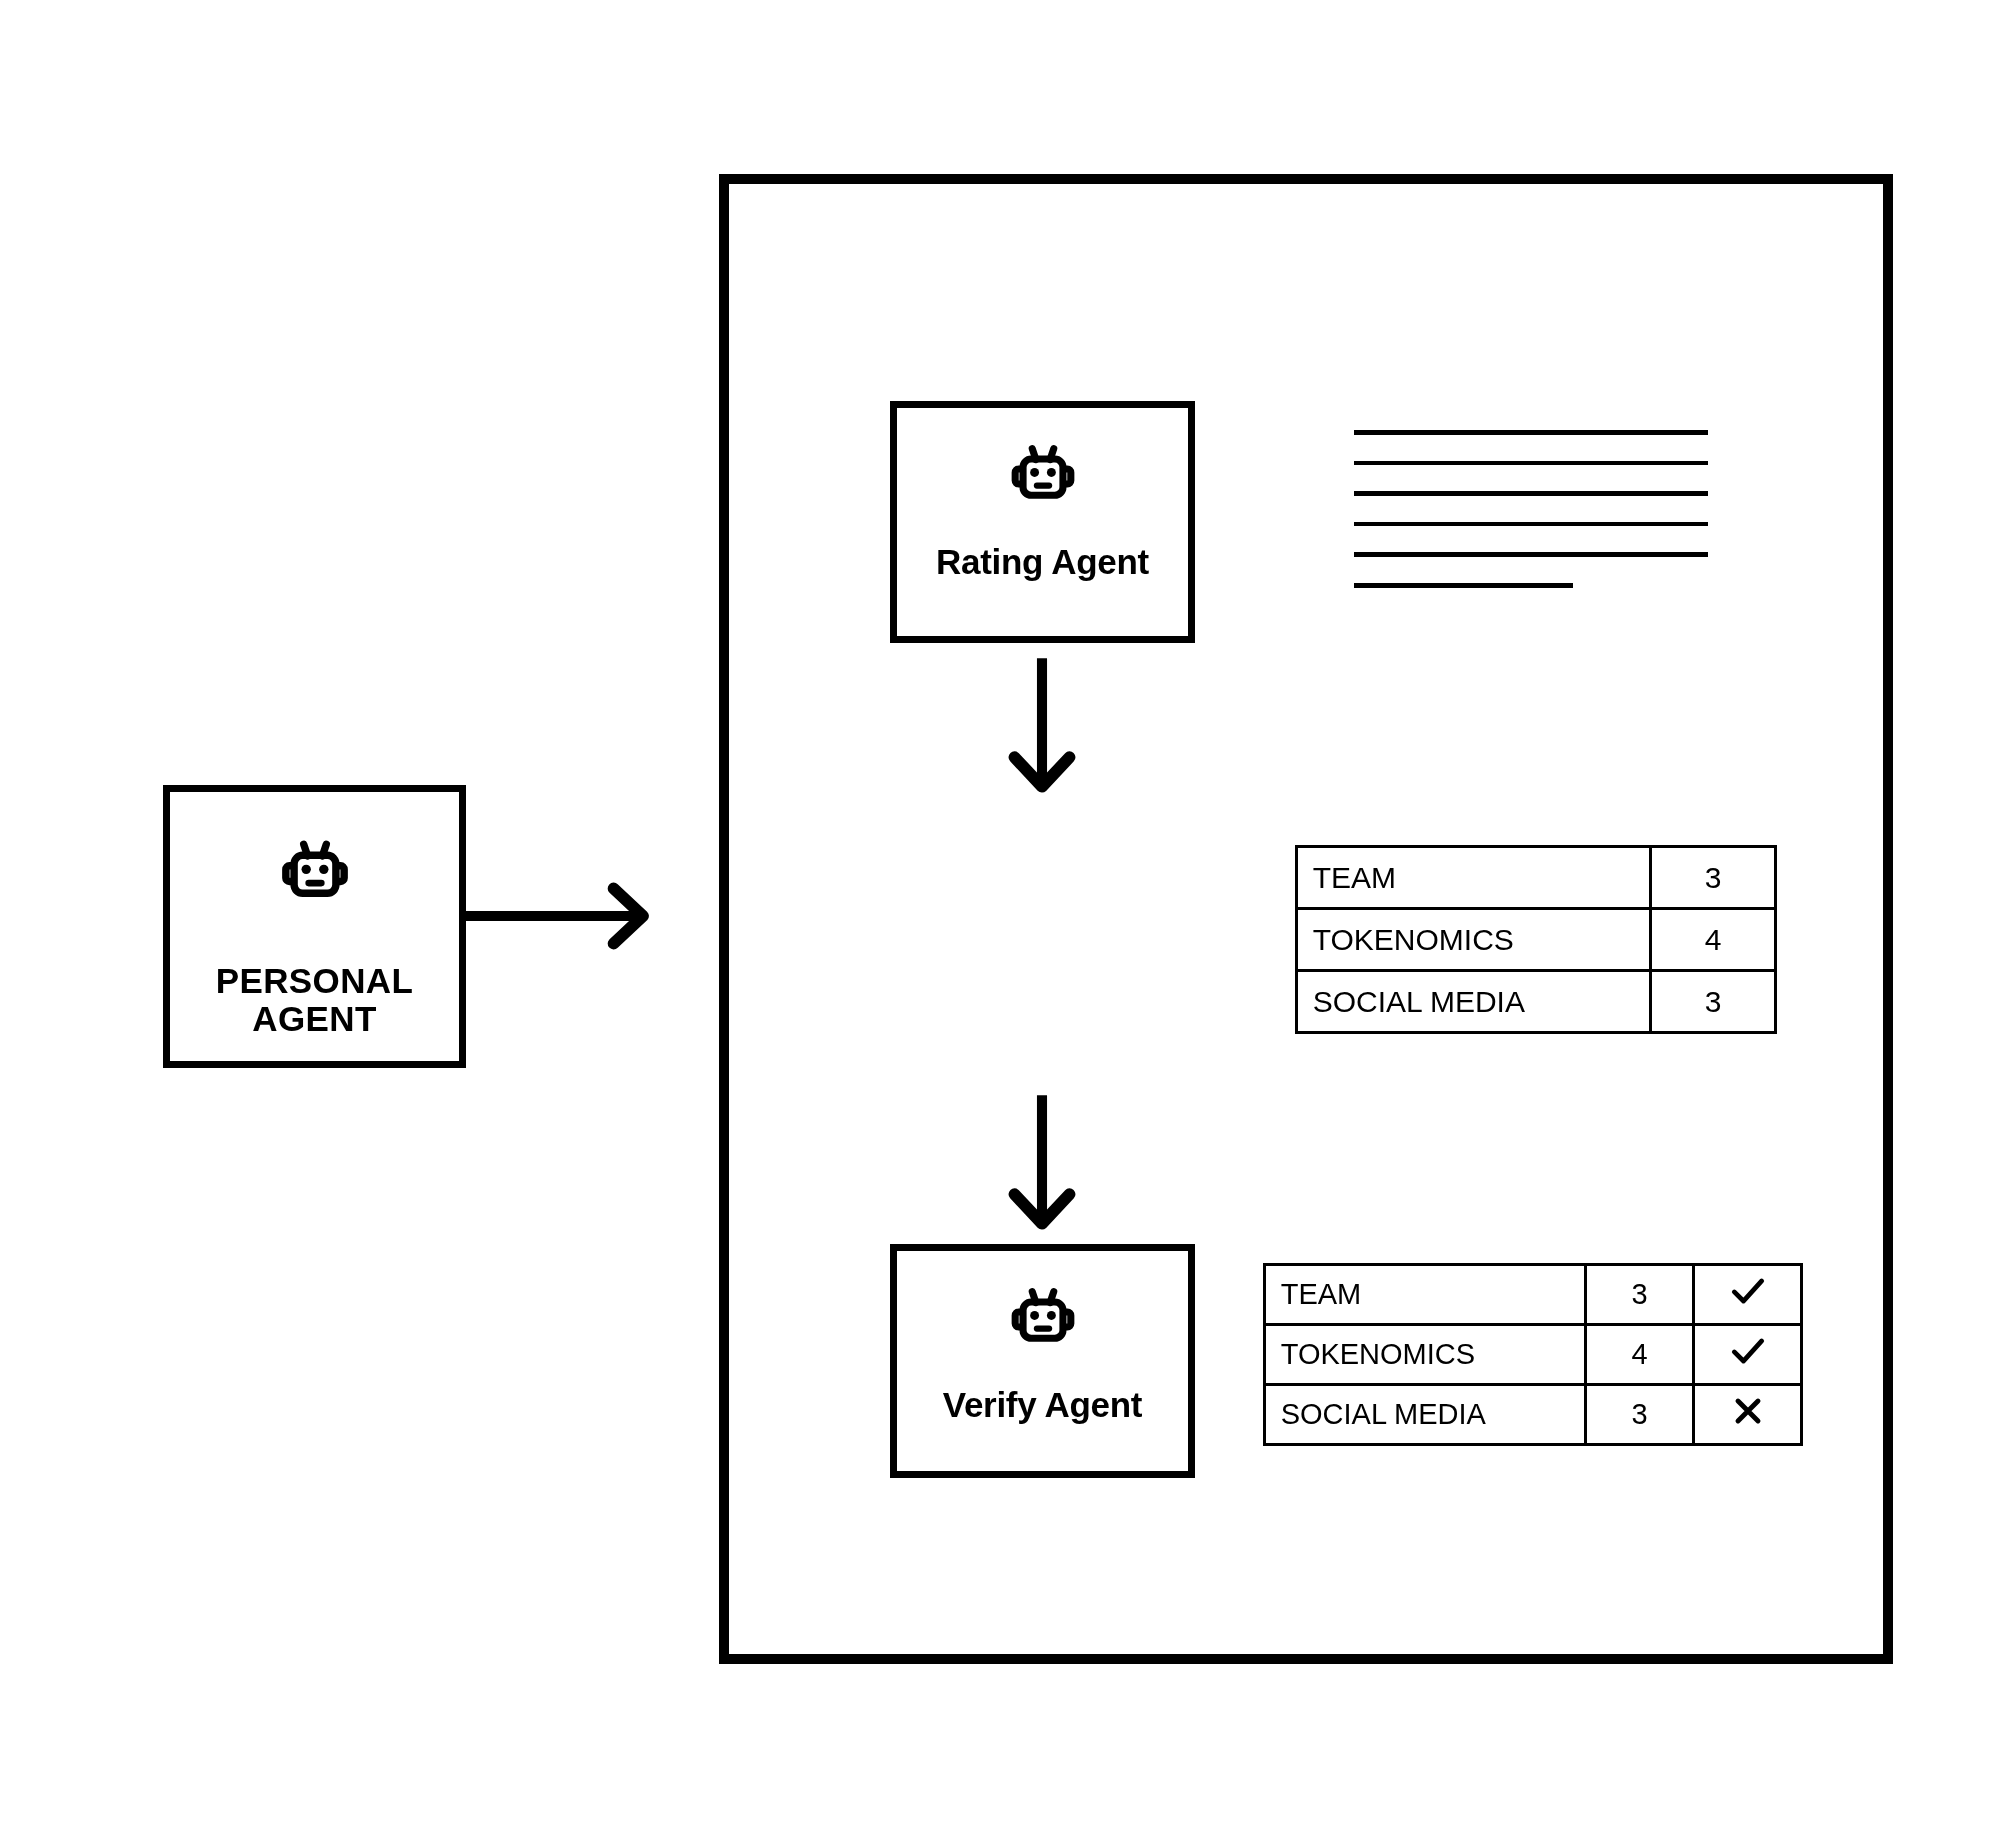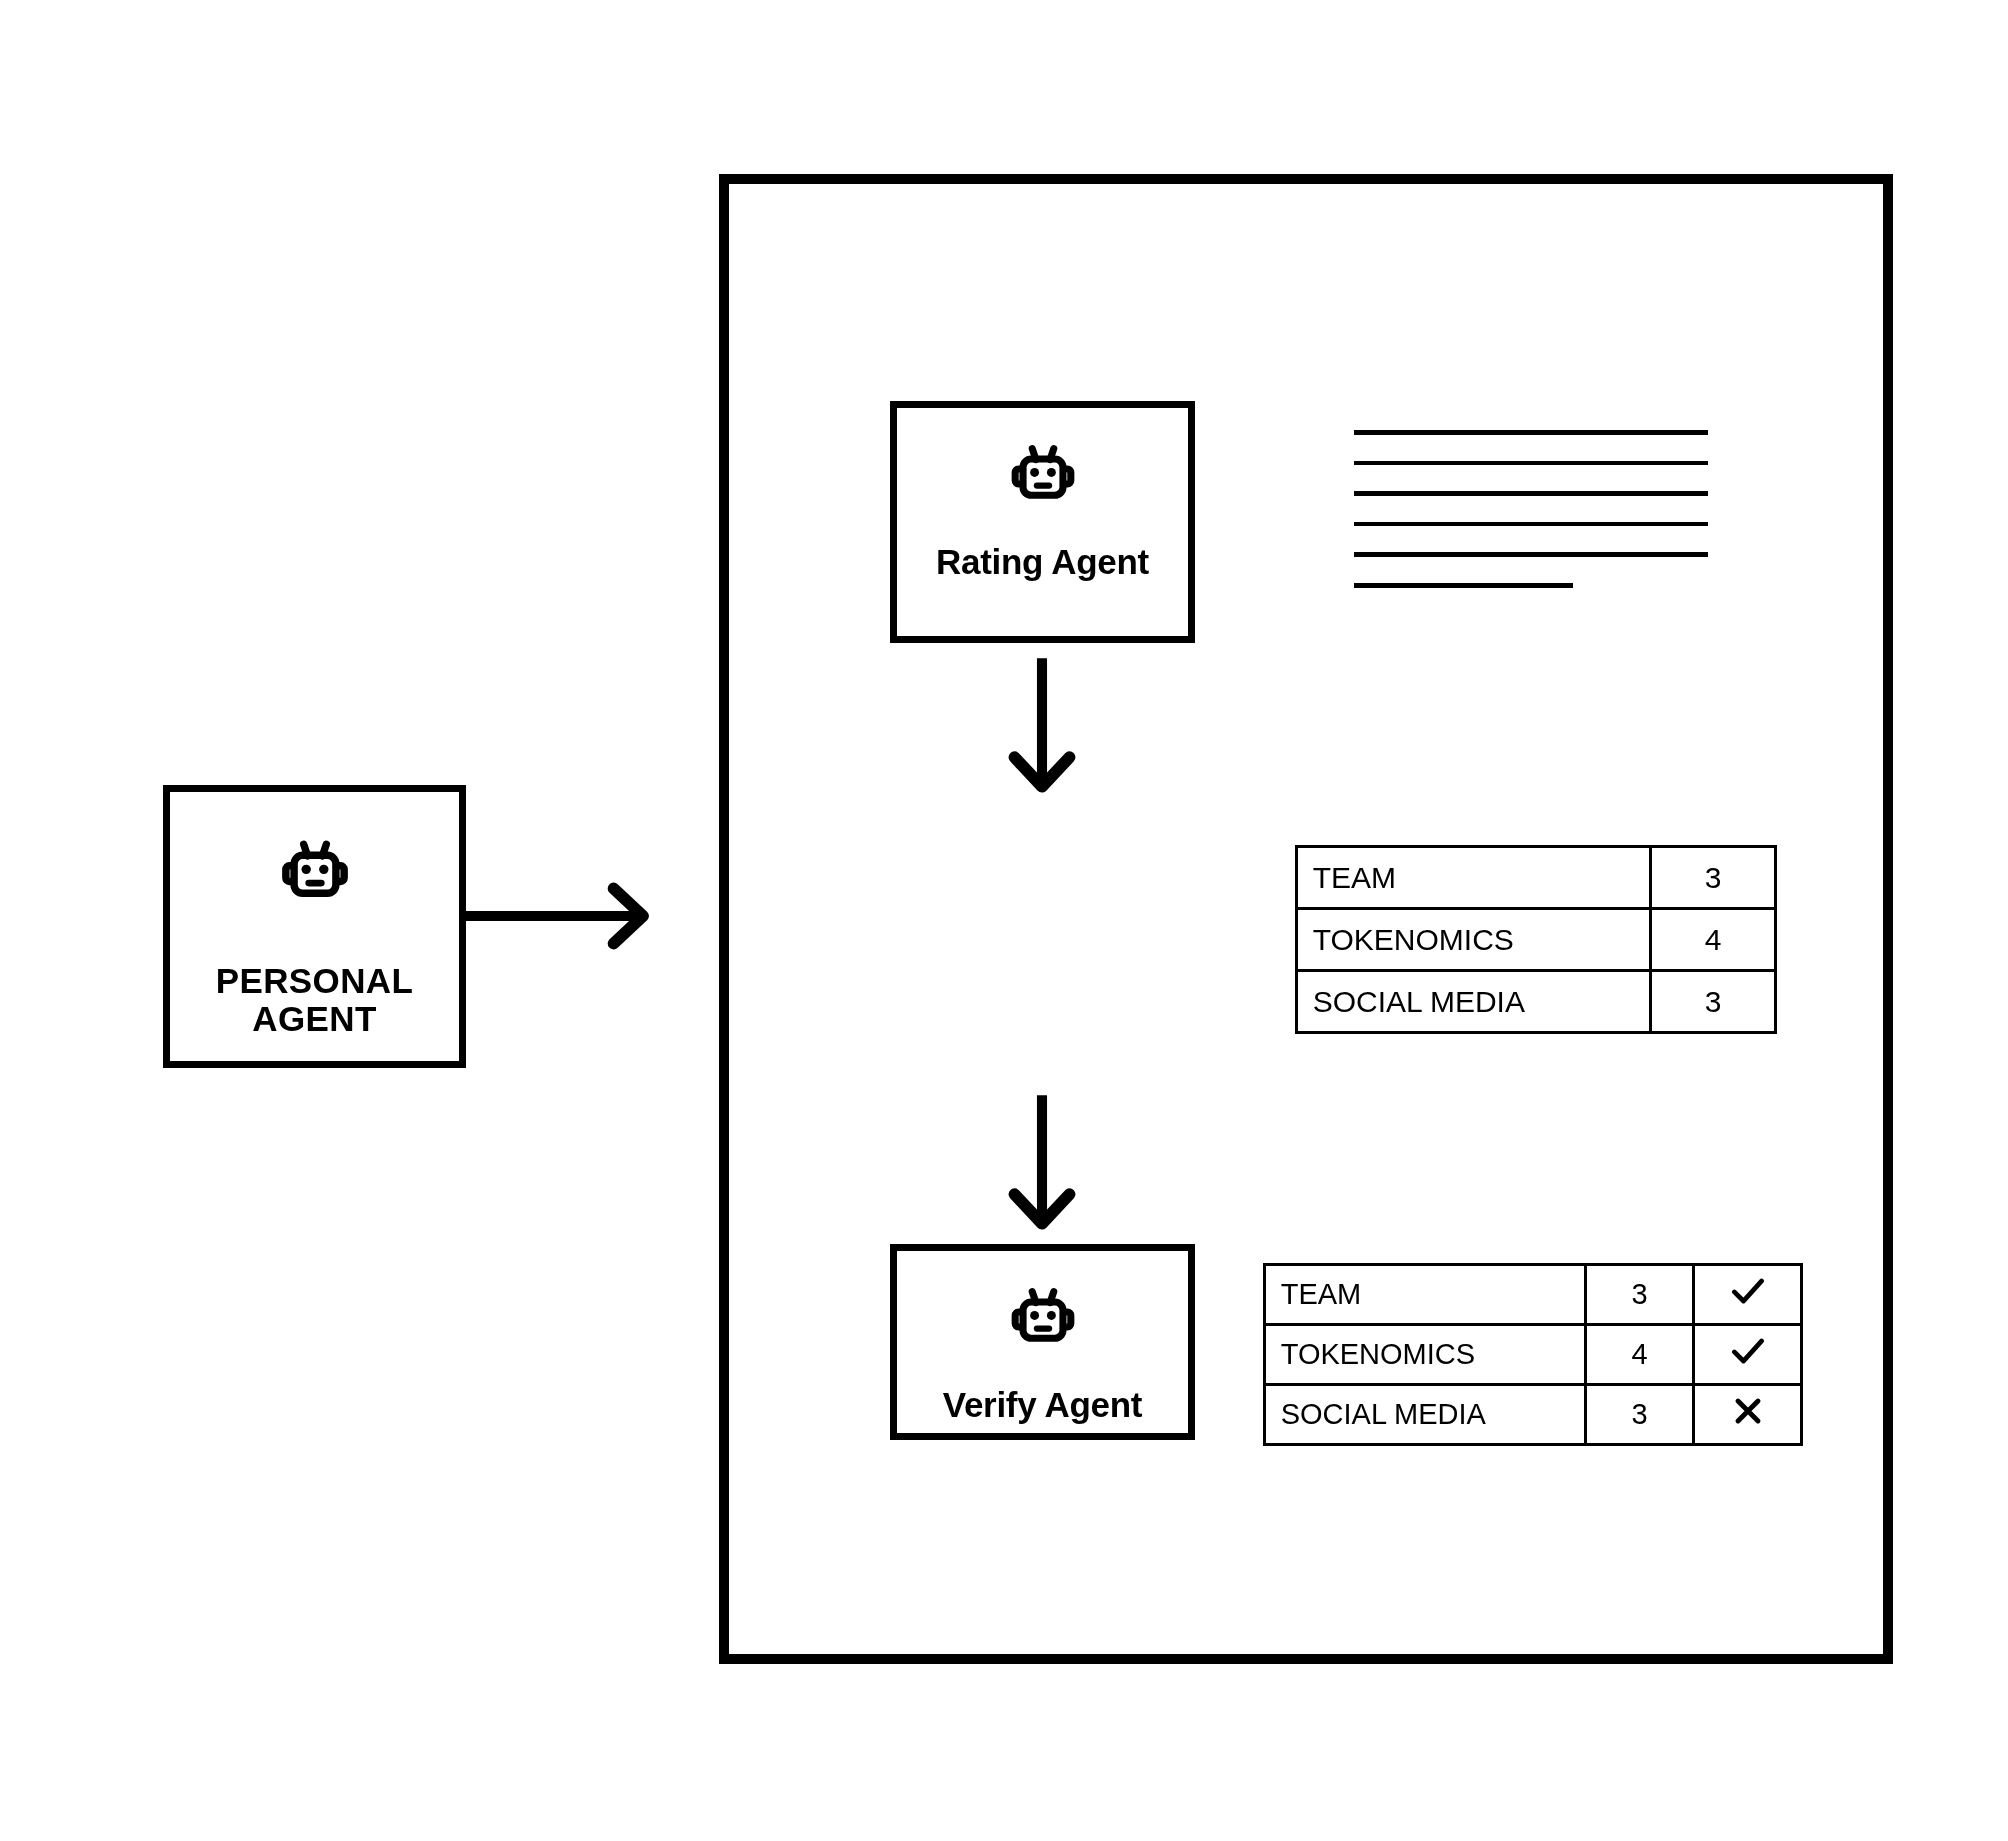--- a/index.html
+++ b/index.html
@@ -75,21 +75,21 @@
     width: 305px;
     height: 275px;
   }
   #risk-agent .robot-icon { margin-top: 24px; }
   #risk-agent .agent-label { margin-top: 24px; font-size: 35px; }
 
   #verify-agent {
     left: 890px;
     top: 1244px;
     width: 305px;
-    height: 196px;
+    height: 234px;
   }
   #verify-agent .robot-icon { margin-top: 24px; }
   #verify-agent .agent-label { margin-top: 24px; font-size: 35px; }
 
   
   #process-container {
     position: absolute;
     box-sizing: border-box;
     left: 719px;
     top: 174px;

